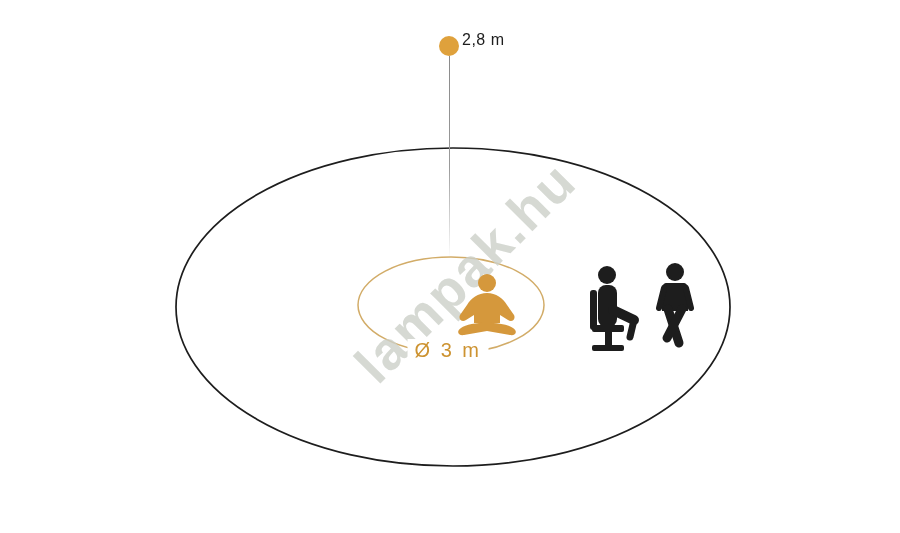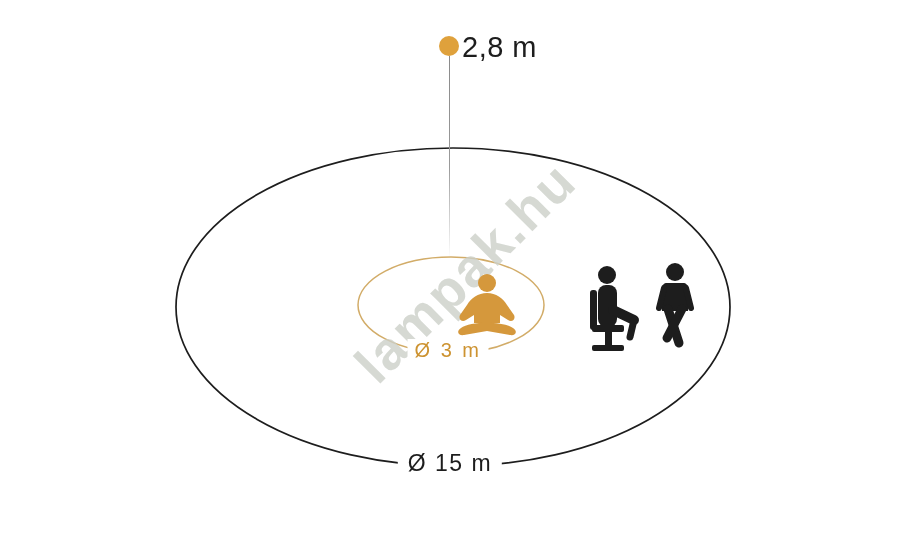--- a/index.html
+++ b/index.html
@@ -14,21 +14,21 @@
   .drop-line{
     position:absolute;left:449px;top:56px;width:1px;height:202px;z-index:1;
     background:linear-gradient(to bottom,#8a8a8a 0%,#9a9a9a 55%,rgba(200,200,200,0) 100%);
   }
   .lamp-dot{
     position:absolute;left:439px;top:36px;width:20px;height:20px;border-radius:50%;
     background:#DFA13C;z-index:4;
   }
   .height-label{
     position:absolute;left:462px;top:31px;z-index:4;
-    font-size:29px;font-weight:500;color:#1d1d1d;letter-spacing:.5px;white-space:nowrap;
+    font-size:16px;font-weight:500;color:#1d1d1d;letter-spacing:.5px;white-space:nowrap;
   }
   .watermark{
     position:absolute;left:465px;top:272px;z-index:2;
     transform:translate(-50%,-50%) rotate(-45deg);
     font-size:54px;font-weight:bold;color:#ccd0c9;opacity:.8;
     letter-spacing:2px;white-space:nowrap;pointer-events:none;
   }
   .inner-label{
     position:absolute;left:448px;top:339px;z-index:3;
     transform:translateX(-50%);
@@ -89,15 +89,14 @@
       <circle cx="21" cy="11" r="9"></circle>
       <path d="M13 22 L29 22 C32 22 34 24 34 27 L34 50 L8 50 L8 27 C8 24 10 22 13 22 Z"></path>
       <line x1="10" y1="27" x2="5" y2="47" stroke="#1d1d1d" stroke-width="6" stroke-linecap="round"></line>
       <line x1="32" y1="27" x2="37" y2="47" stroke="#1d1d1d" stroke-width="6" stroke-linecap="round"></line>
       <line x1="14" y1="48" x2="25" y2="82" stroke="#1d1d1d" stroke-width="9" stroke-linecap="round"></line>
       <line x1="28" y1="48" x2="13" y2="77" stroke="#1d1d1d" stroke-width="9" stroke-linecap="round"></line>
     </g>
   </svg>
 
   <div class="inner-label">Ø 3 m</div>
-  <div class="outer-label">Ø 15 m</div>
 
 </div>
 
 </body></html>

